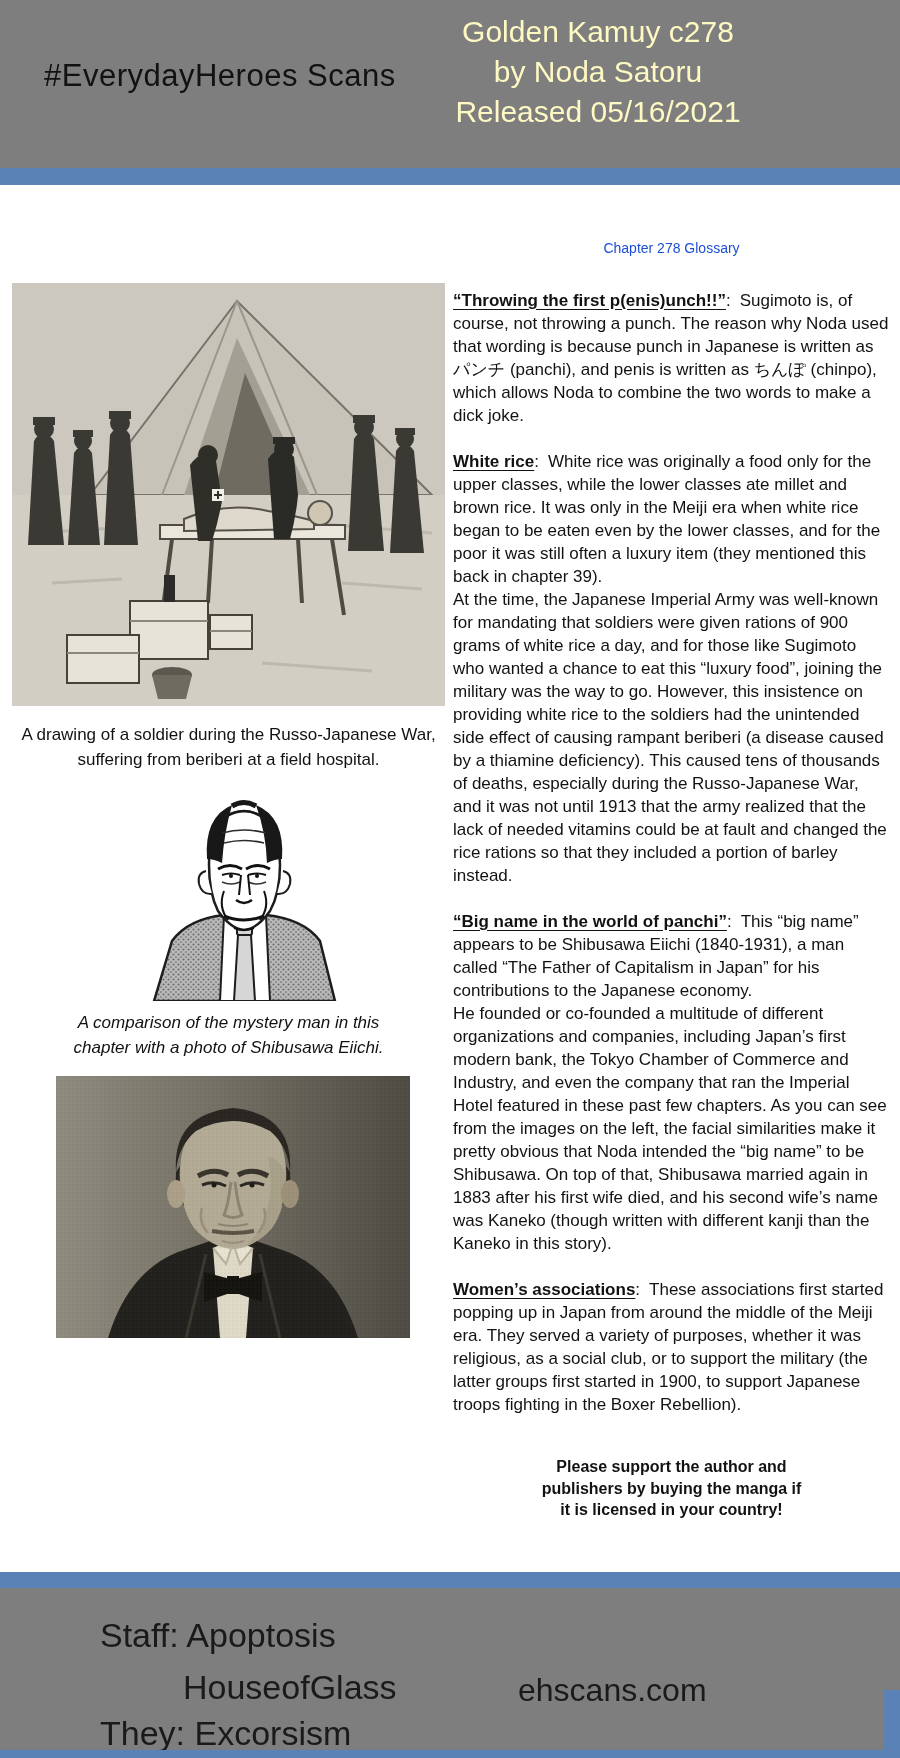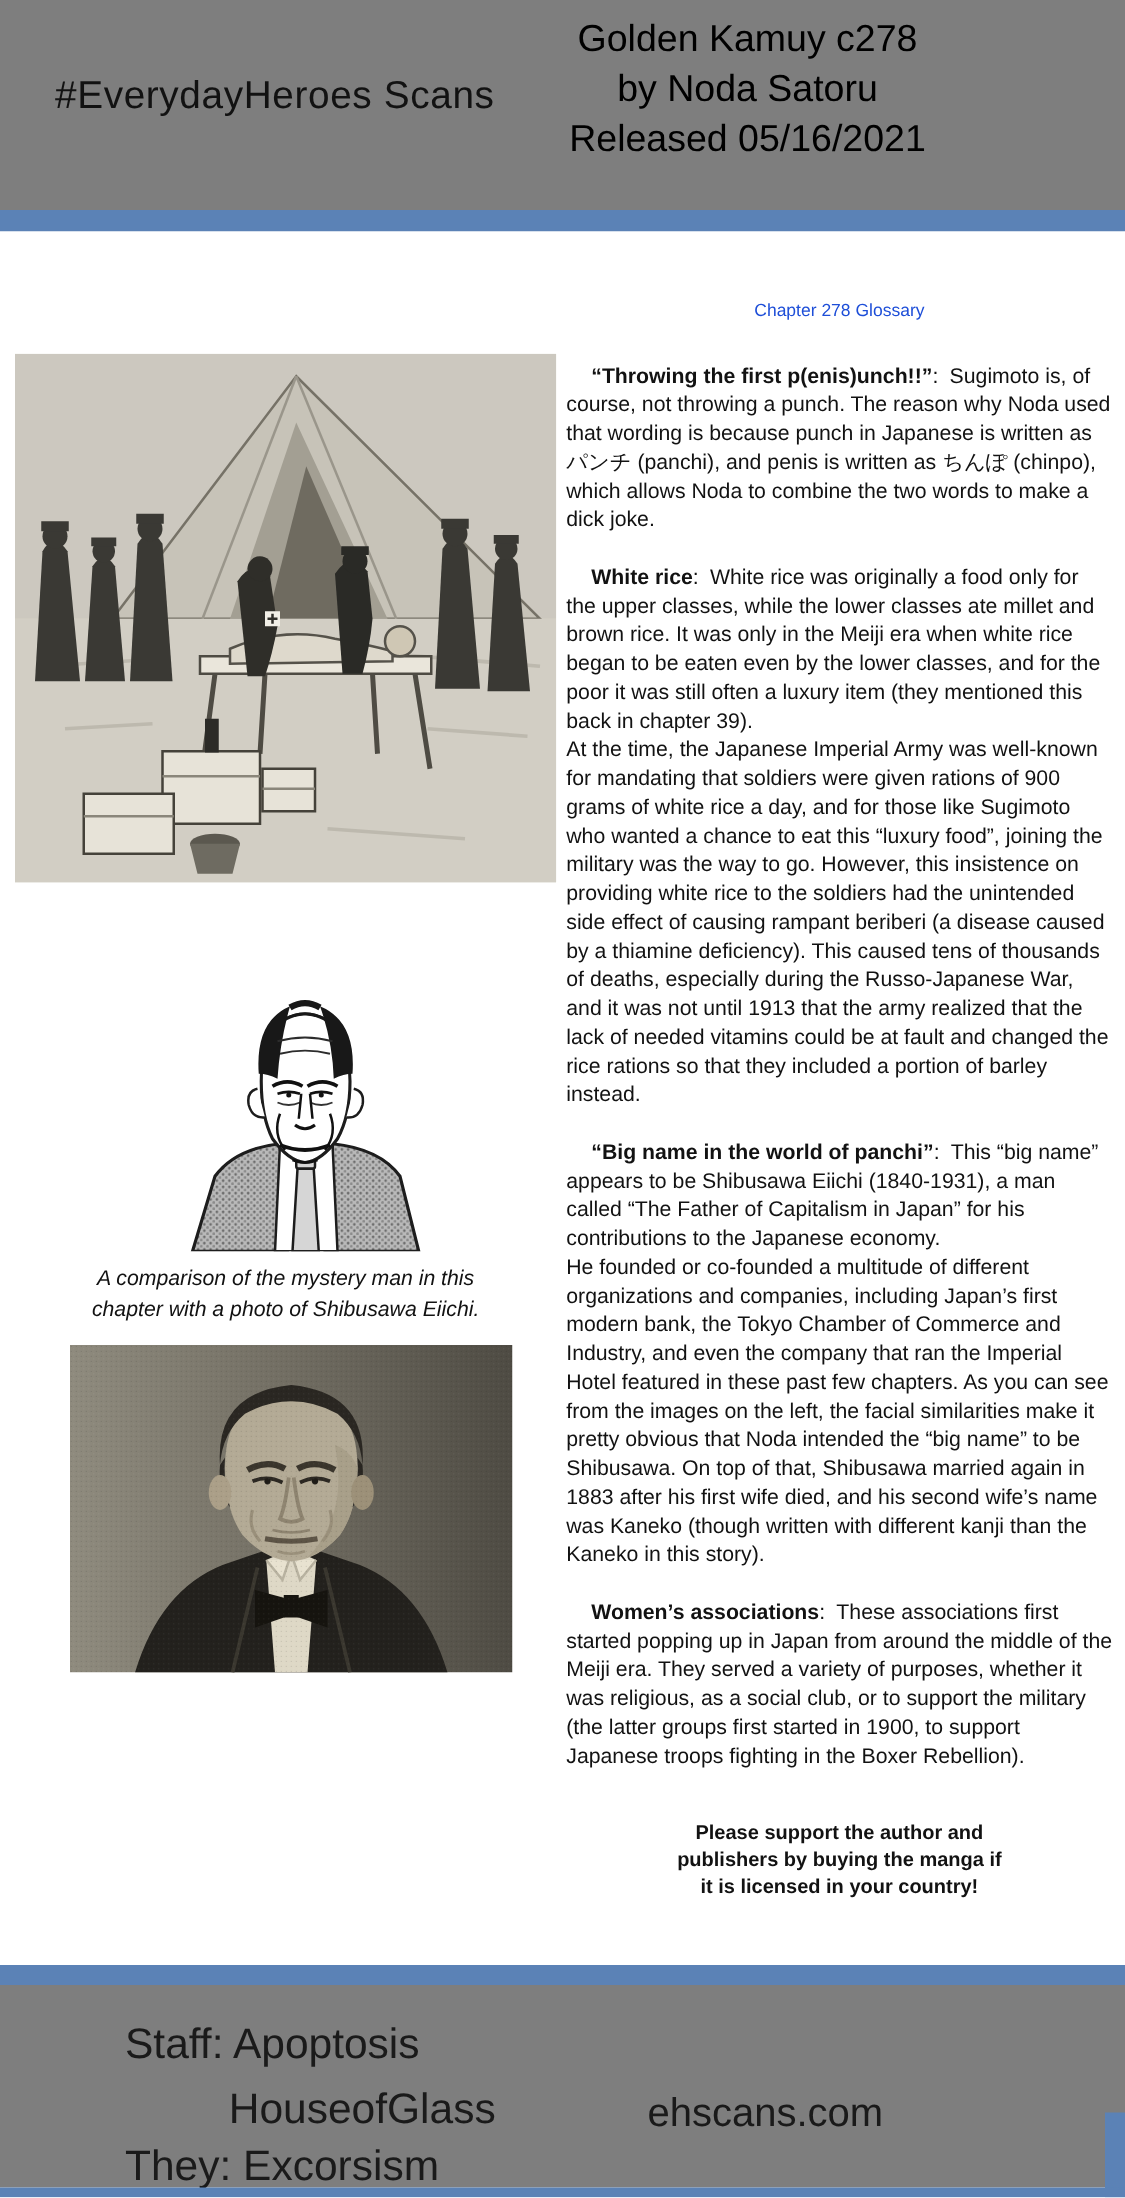--- a/index.html
+++ b/index.html
@@ -5,39 +5,39 @@
   html,body{margin:0;padding:0;background:#ffffff;}
   .page{
     position:relative;width:900px;height:1758px;overflow:hidden;
     background:#ffffff;color:#141414;
     font-family:"Liberation Sans","DejaVu Sans",sans-serif;
   }
   
   .header{position:absolute;top:0;left:0;width:900px;height:168px;background:#7e7e7e;}
   .group-name{position:absolute;left:44px;top:58px;font-size:31px;letter-spacing:.5px;color:#121212;}
   .release-info{position:absolute;left:437px;top:12px;width:322px;text-align:center;
-    font-size:30px;line-height:40px;color:#000000;}
+    font-size:30px;line-height:40px;color:#fef9c3;}
   .bar{position:absolute;left:0;width:900px;background:#5b82b6;}
   .bar.top{top:168px;height:17px;}
   .bar.mid{top:1572px;height:16px;}
   .bar.bottom{top:1750px;height:8px;}
   .accent-right{position:absolute;left:884px;top:1690px;width:16px;height:68px;background:#5b82b6;}
   
   .fig{position:absolute;}
   .fig svg{display:block;}
   .caption{position:absolute;left:12px;width:433px;text-align:center;
     font-size:17px;line-height:25px;color:#121212;}
   
   .glossary-title{position:absolute;left:453px;top:240px;width:437px;text-align:center;
     font-size:14px;color:#1d4ed8;}
   .glossary{position:absolute;left:453px;top:289px;width:437px;
     font-size:17px;line-height:23px;color:#121212;}
   .entry{margin:0 0 23px 0;}
   .entry p{margin:0;}
-  .term{font-weight:bold;text-underline-offset:3px;margin-left:20px;}
+  .term{font-weight:bold;text-decoration:underline;text-underline-offset:3px;}
   .sep{padding-right:9px;}
   .support-note{position:absolute;left:453px;top:1456px;width:437px;text-align:center;
     font-weight:bold;font-size:16px;line-height:21.5px;color:#121212;}
   
   .footer{position:absolute;top:1588px;left:0;width:900px;height:162px;background:#7e7e7e;}
   .footer-text{position:absolute;font-size:34px;color:#1a1a1a;}
   .staff-line{left:100px;top:1616px;}
   .staff-line2{left:183px;top:1668px;}
   .raws-line{left:100px;top:1714px;}
   .site-url{left:518px;top:1672px;font-size:32px;}
@@ -109,20 +109,24 @@
         <rect x="118" y="318" width="78" height="58"></rect>
         <rect x="55" y="352" width="72" height="48"></rect>
         <rect x="198" y="332" width="42" height="34"></rect>
       </g>
       <path d="M118,338 h78 M55,370 h72 M198,348 h42" stroke="#8a867a" stroke-width="2" fill="none"></path>
       <rect x="152" y="292" width="11" height="27" fill="#2c2b27"></rect>
 
       <ellipse cx="160" cy="392" rx="20" ry="8" fill="#5b584f"></ellipse>
       <path d="M140,392 l6,24 h28 l6,-24" fill="#6e6b61"></path>
     </svg>
+  </div>
+  <div class="caption" style="top:722px;">
+    <div>A drawing of a soldier during the Russo-Japanese War,</div>
+    <div>suffering from beriberi at a field hospital.</div>
   </div>
 
   <div class="fig" style="left:152px;top:783px;">
     <svg width="185" height="218" viewBox="0 0 185 218">
       <defs>
         <pattern id="tw" width="5" height="5" patternUnits="userSpaceOnUse">
           <rect width="5" height="5" fill="#b9b9b9"></rect>
           <circle cx="1.5" cy="1.5" r="1.1" fill="#6d6d6d"></circle>
           <circle cx="4" cy="4" r="1.1" fill="#8a8a8a"></circle>
         </pattern>

